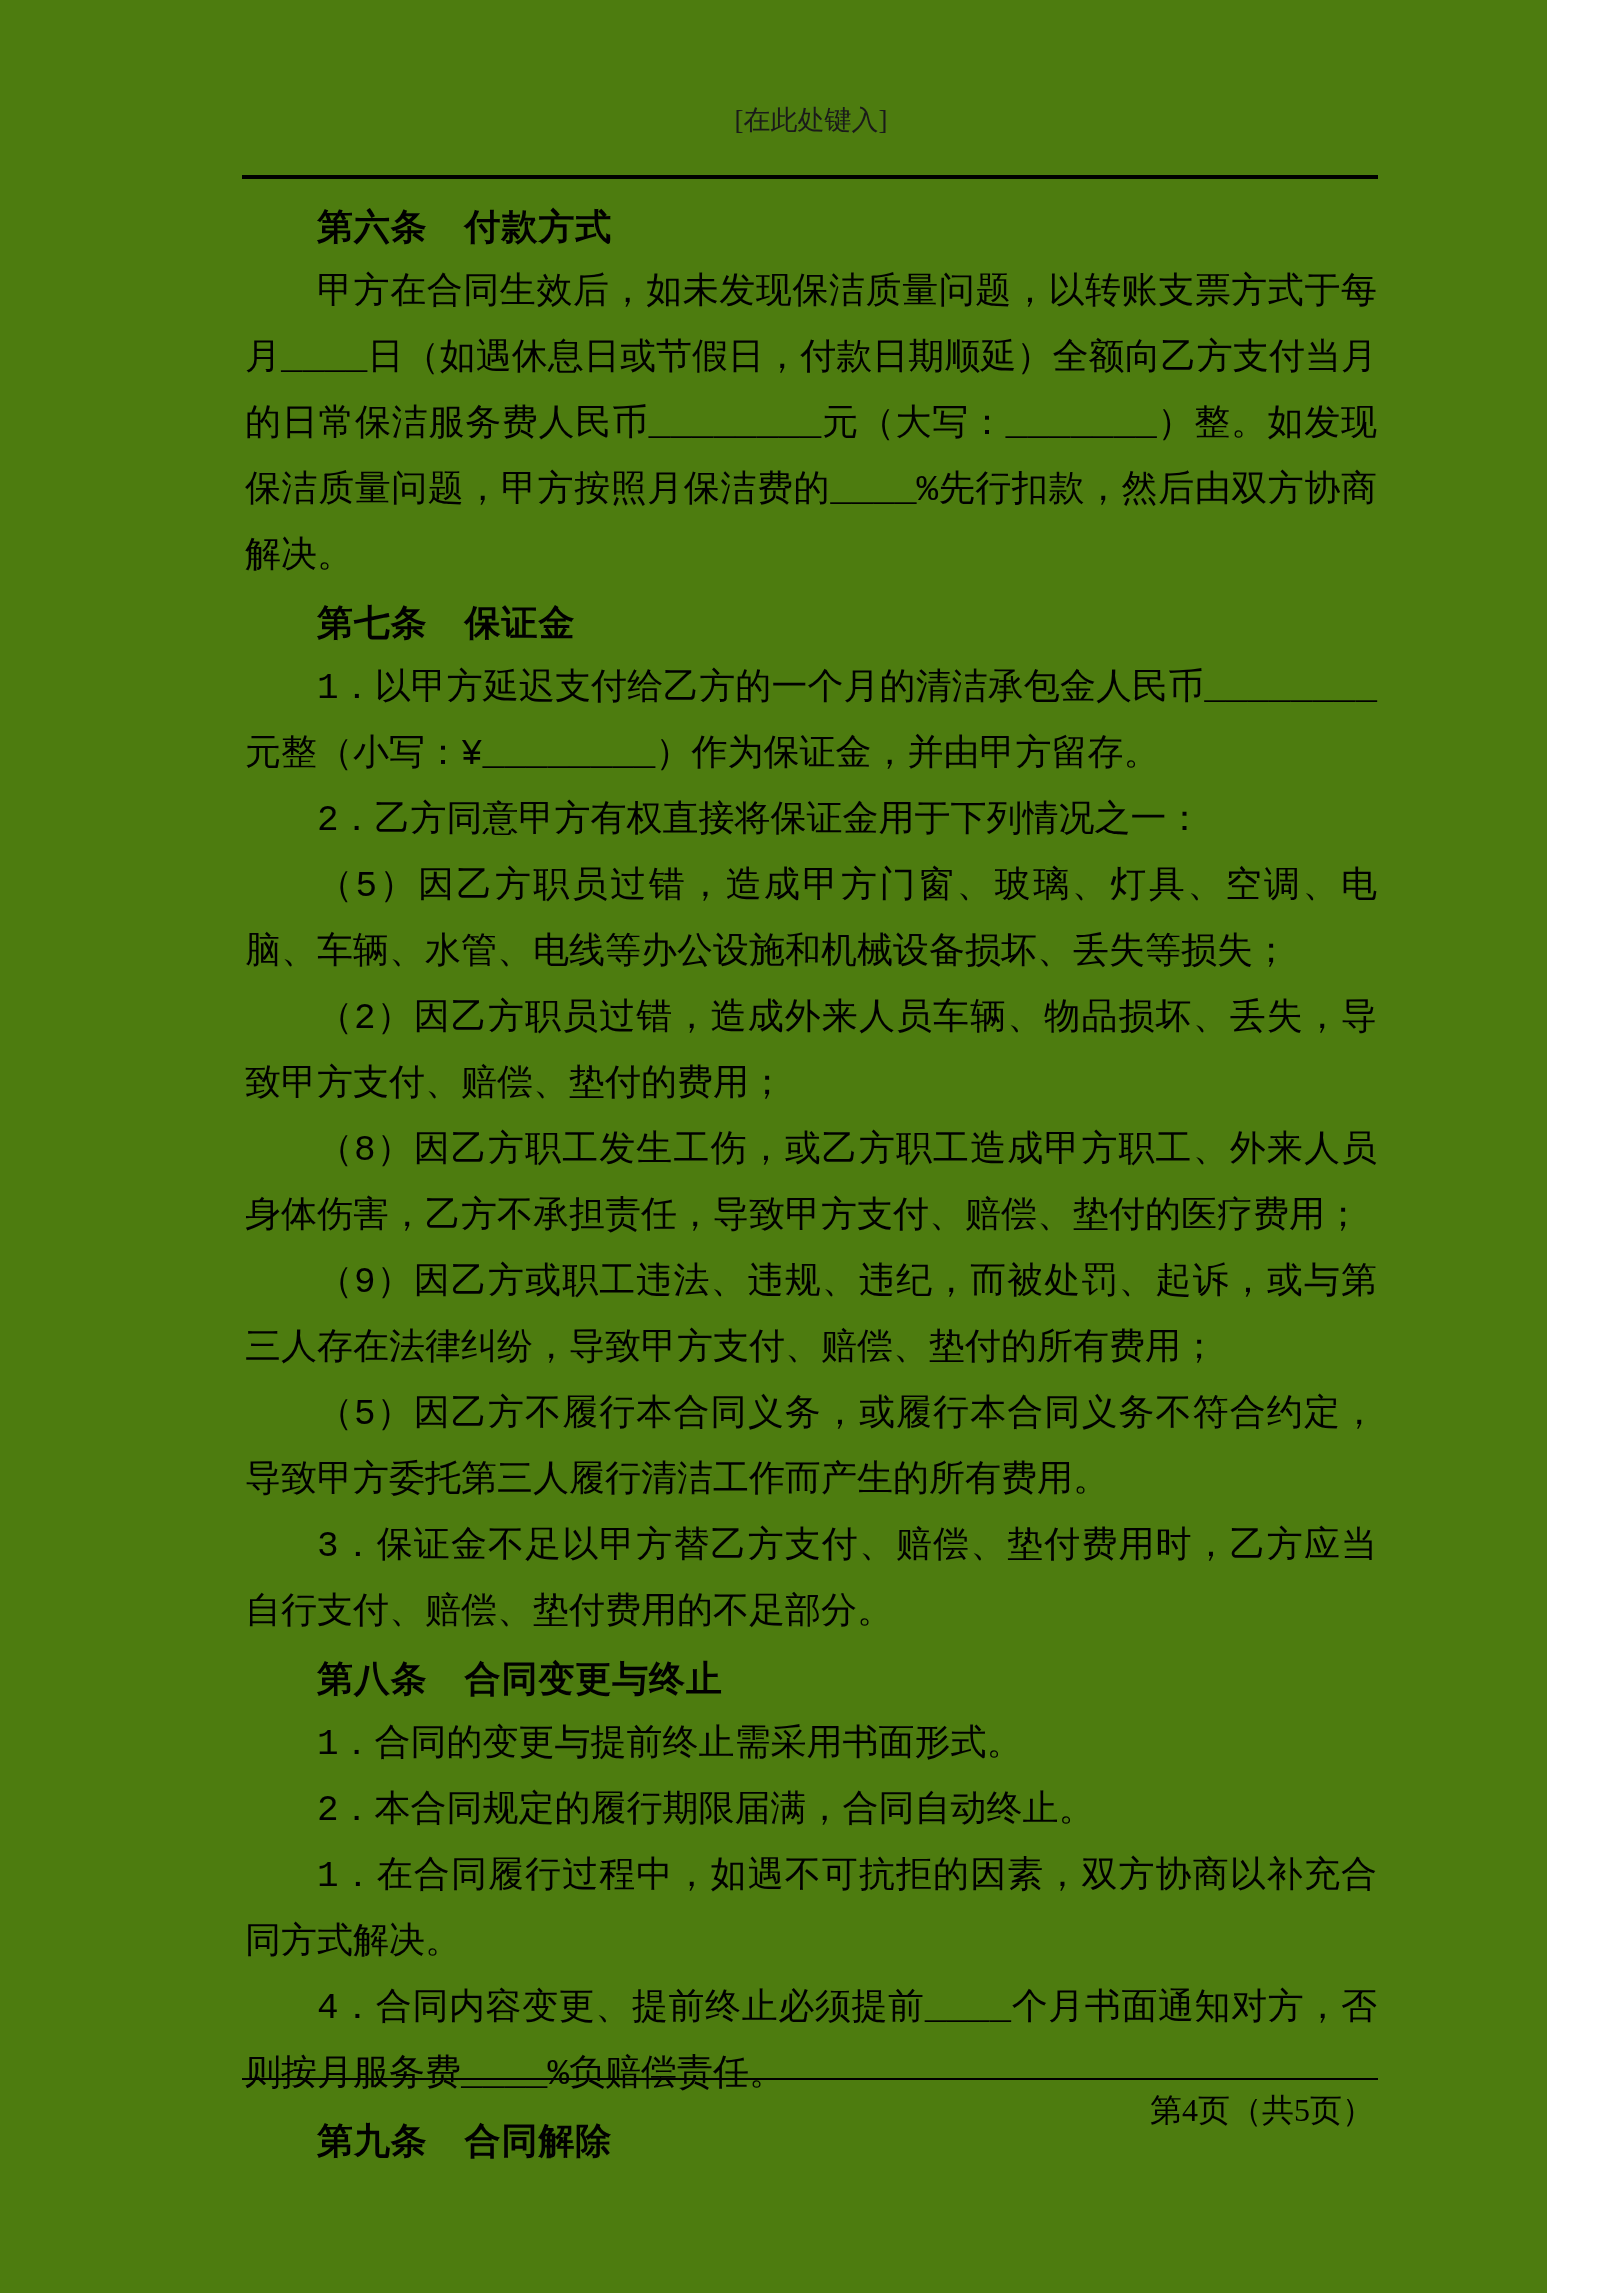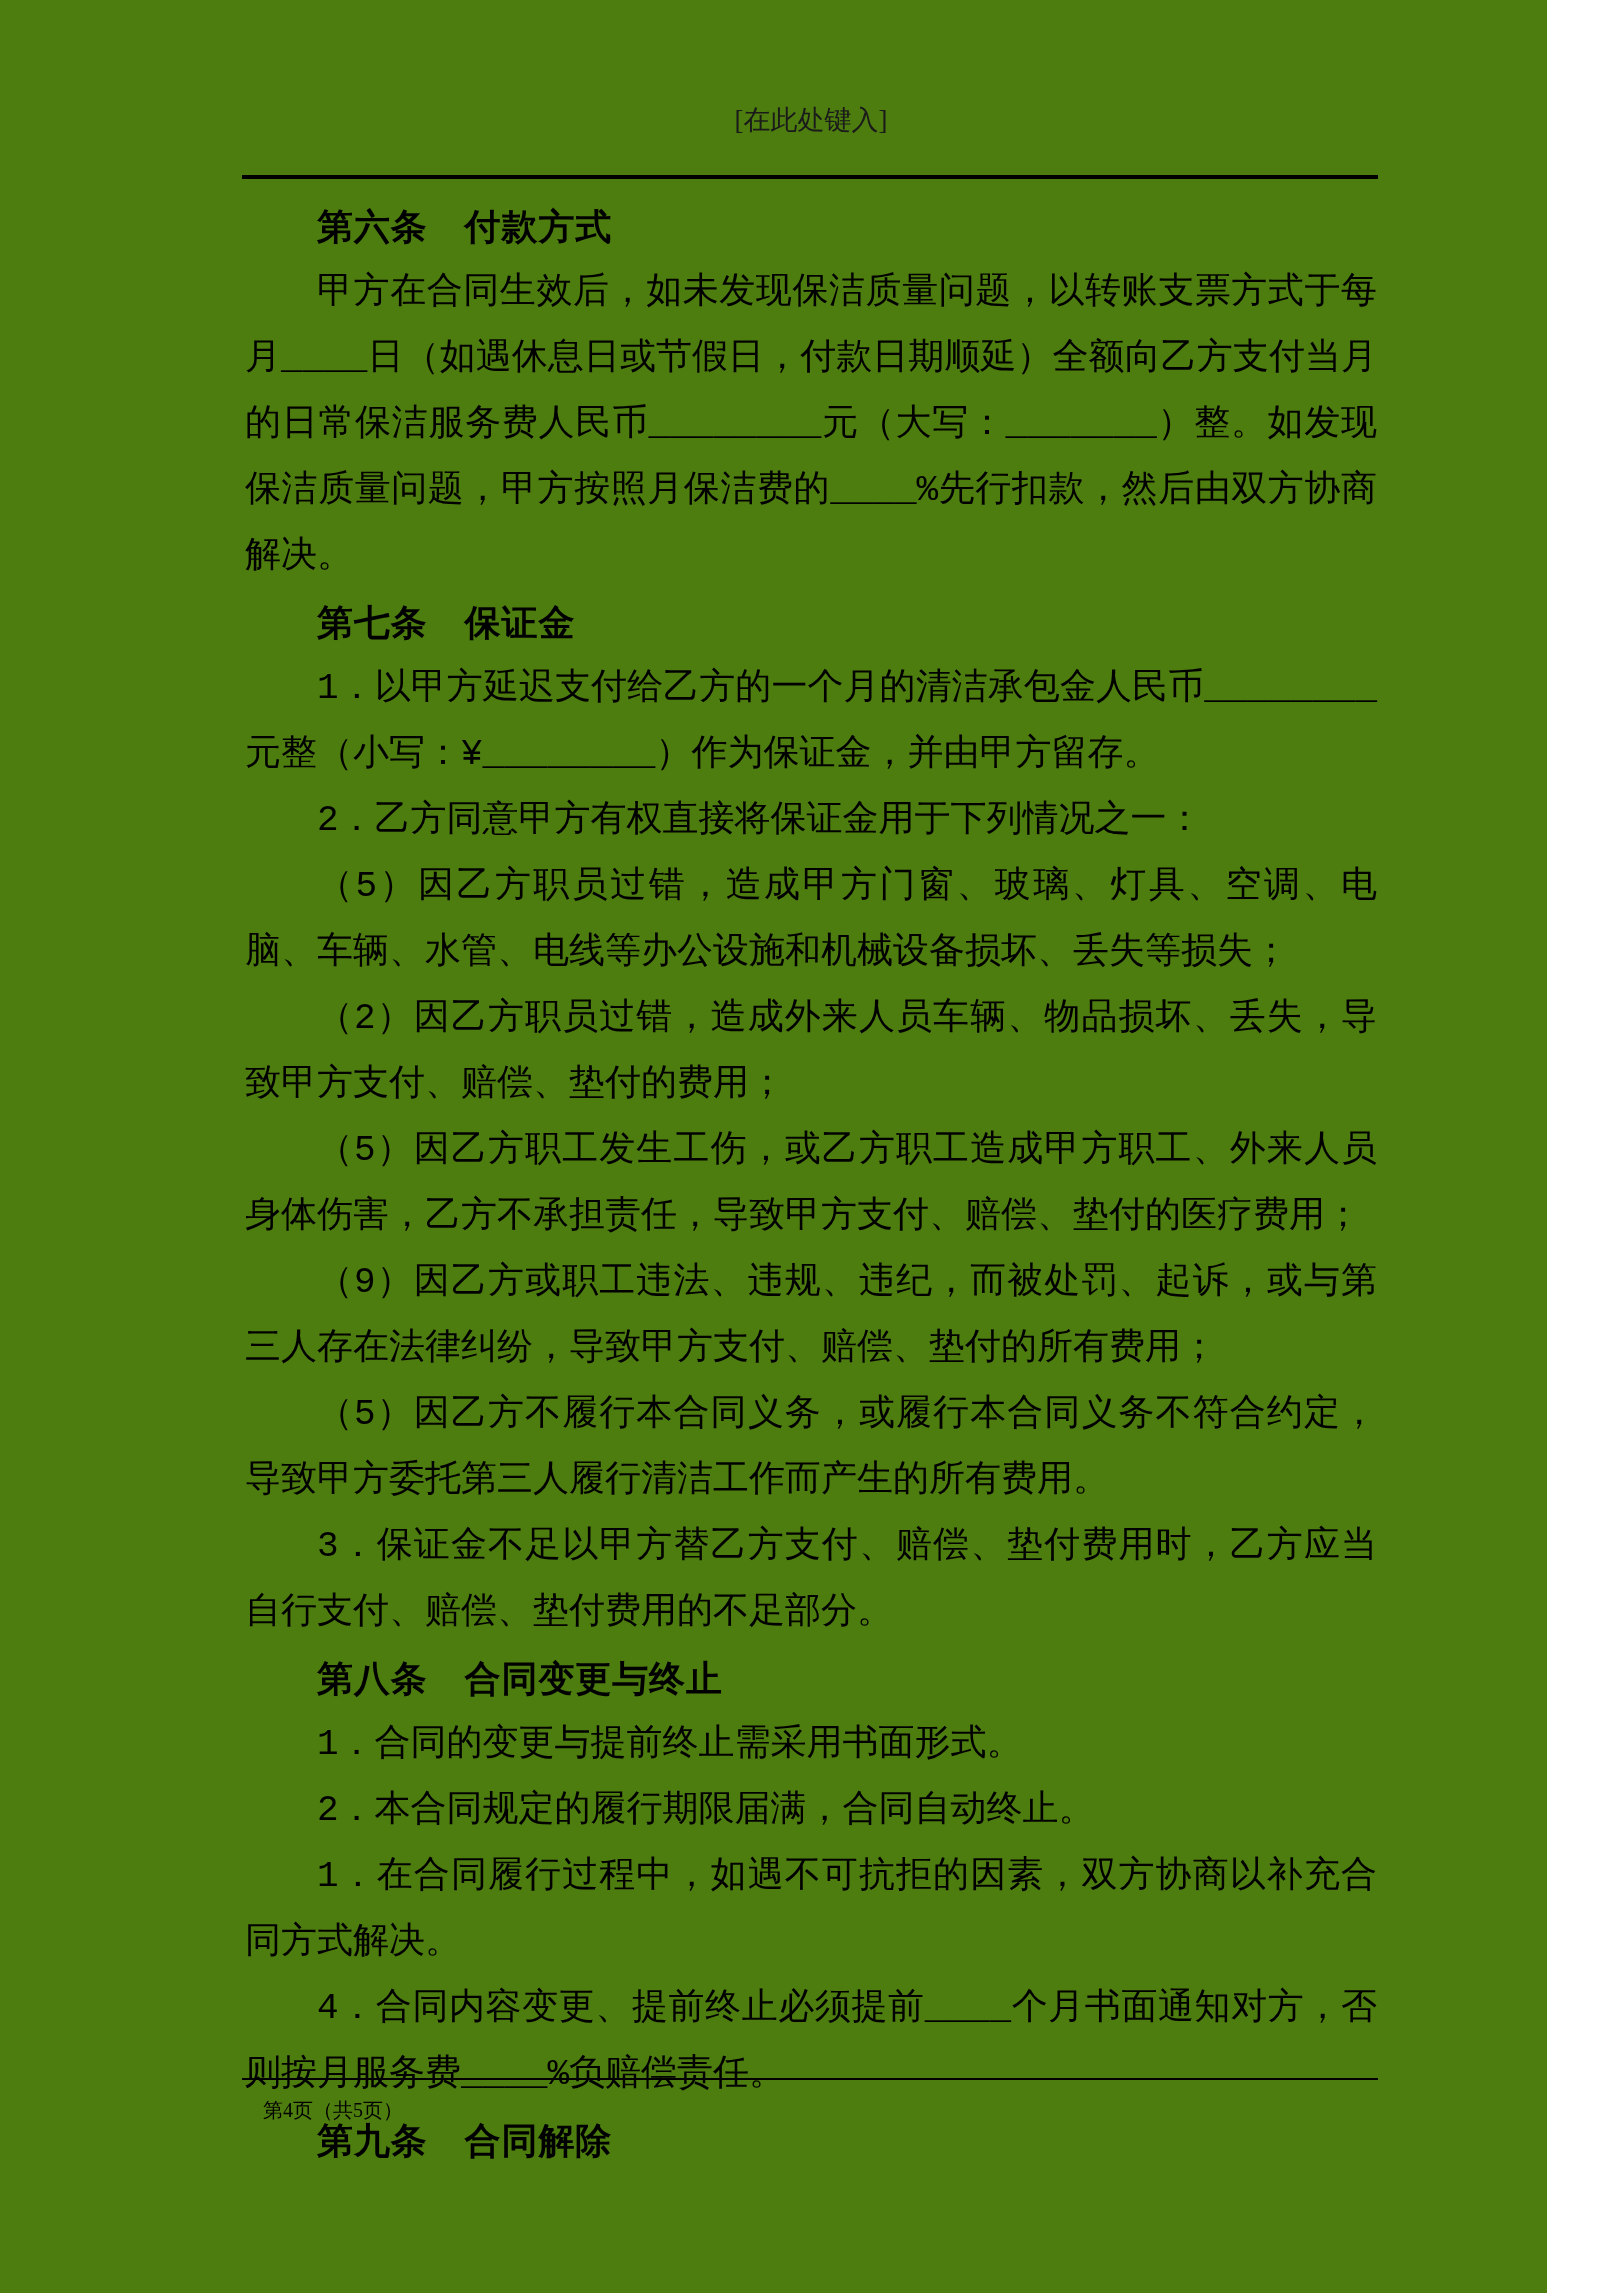--- a/index.html
+++ b/index.html
@@ -59,45 +59,45 @@
     position: absolute;
     top: 2078px;
     left: 242px;
     width: 1136px;
     height: 0;
     border-top: 2.7px solid #000000;
   }
   .page-footer {
     position: absolute;
     top: 2089px;
-    left: 263px;
+    left: 242px;
     width: 1132px;
-    text-align: left;
-    font-size: 20px;
+    text-align: right;
+    font-size: 32px;
     line-height: 42px;
   }
 </style>
 </head>
 <body>
 
 <div class="page">
 
   <div class="page-header">[在此处键入]</div>
 
   <div class="header-rule"></div>
 
   <div class="contract-body">
       <p class="heading">第六条　付款方式</p>
       <p class="para">甲方在合同生效后，如未发现保洁质量问题，以转账支票方式于每月____日（如遇休息日或节假日，付款日期顺延）全额向乙方支付当月的日常保洁服务费人民币________元（大写：_______）整。如发现保洁质量问题，甲方按照月保洁费的____%先行扣款，然后由双方协商解决。</p>
       <p class="heading">第七条　保证金</p>
       <p class="para">1．以甲方延迟支付给乙方的一个月的清洁承包金人民币________元整（小写：¥________）作为保证金，并由甲方留存。</p>
       <p class="para">2．乙方同意甲方有权直接将保证金用于下列情况之一：</p>
       <p class="para">（5）因乙方职员过错，造成甲方门窗、玻璃、灯具、空调、电脑、车辆、水管、电线等办公设施和机械设备损坏、丢失等损失；</p>
       <p class="para">（2）因乙方职员过错，造成外来人员车辆、物品损坏、丢失，导致甲方支付、赔偿、垫付的费用；</p>
-      <p class="para">（5）因乙方职工发生工伤，或乙方职工造成甲方职工、外来人员身体伤害，乙方不承担责任，导致甲方支付、赔偿、垫付的医疗费用；</p>
+      <p class="para">（8）因乙方职工发生工伤，或乙方职工造成甲方职工、外来人员身体伤害，乙方不承担责任，导致甲方支付、赔偿、垫付的医疗费用；</p>
       <p class="para">（9）因乙方或职工违法、违规、违纪，而被处罚、起诉，或与第三人存在法律纠纷，导致甲方支付、赔偿、垫付的所有费用；</p>
       <p class="para">（5）因乙方不履行本合同义务，或履行本合同义务不符合约定，导致甲方委托第三人履行清洁工作而产生的所有费用。</p>
       <p class="para">3．保证金不足以甲方替乙方支付、赔偿、垫付费用时，乙方应当自行支付、赔偿、垫付费用的不足部分。</p>
       <p class="heading">第八条　合同变更与终止</p>
       <p class="para">1．合同的变更与提前终止需采用书面形式。</p>
       <p class="para">2．本合同规定的履行期限届满，合同自动终止。</p>
       <p class="para">1．在合同履行过程中，如遇不可抗拒的因素，双方协商以补充合同方式解决。</p>
       <p class="para">4．合同内容变更、提前终止必须提前____个月书面通知对方，否则按月服务费____%负赔偿责任。</p>
       <p class="heading">第九条　合同解除</p>
     </div>

